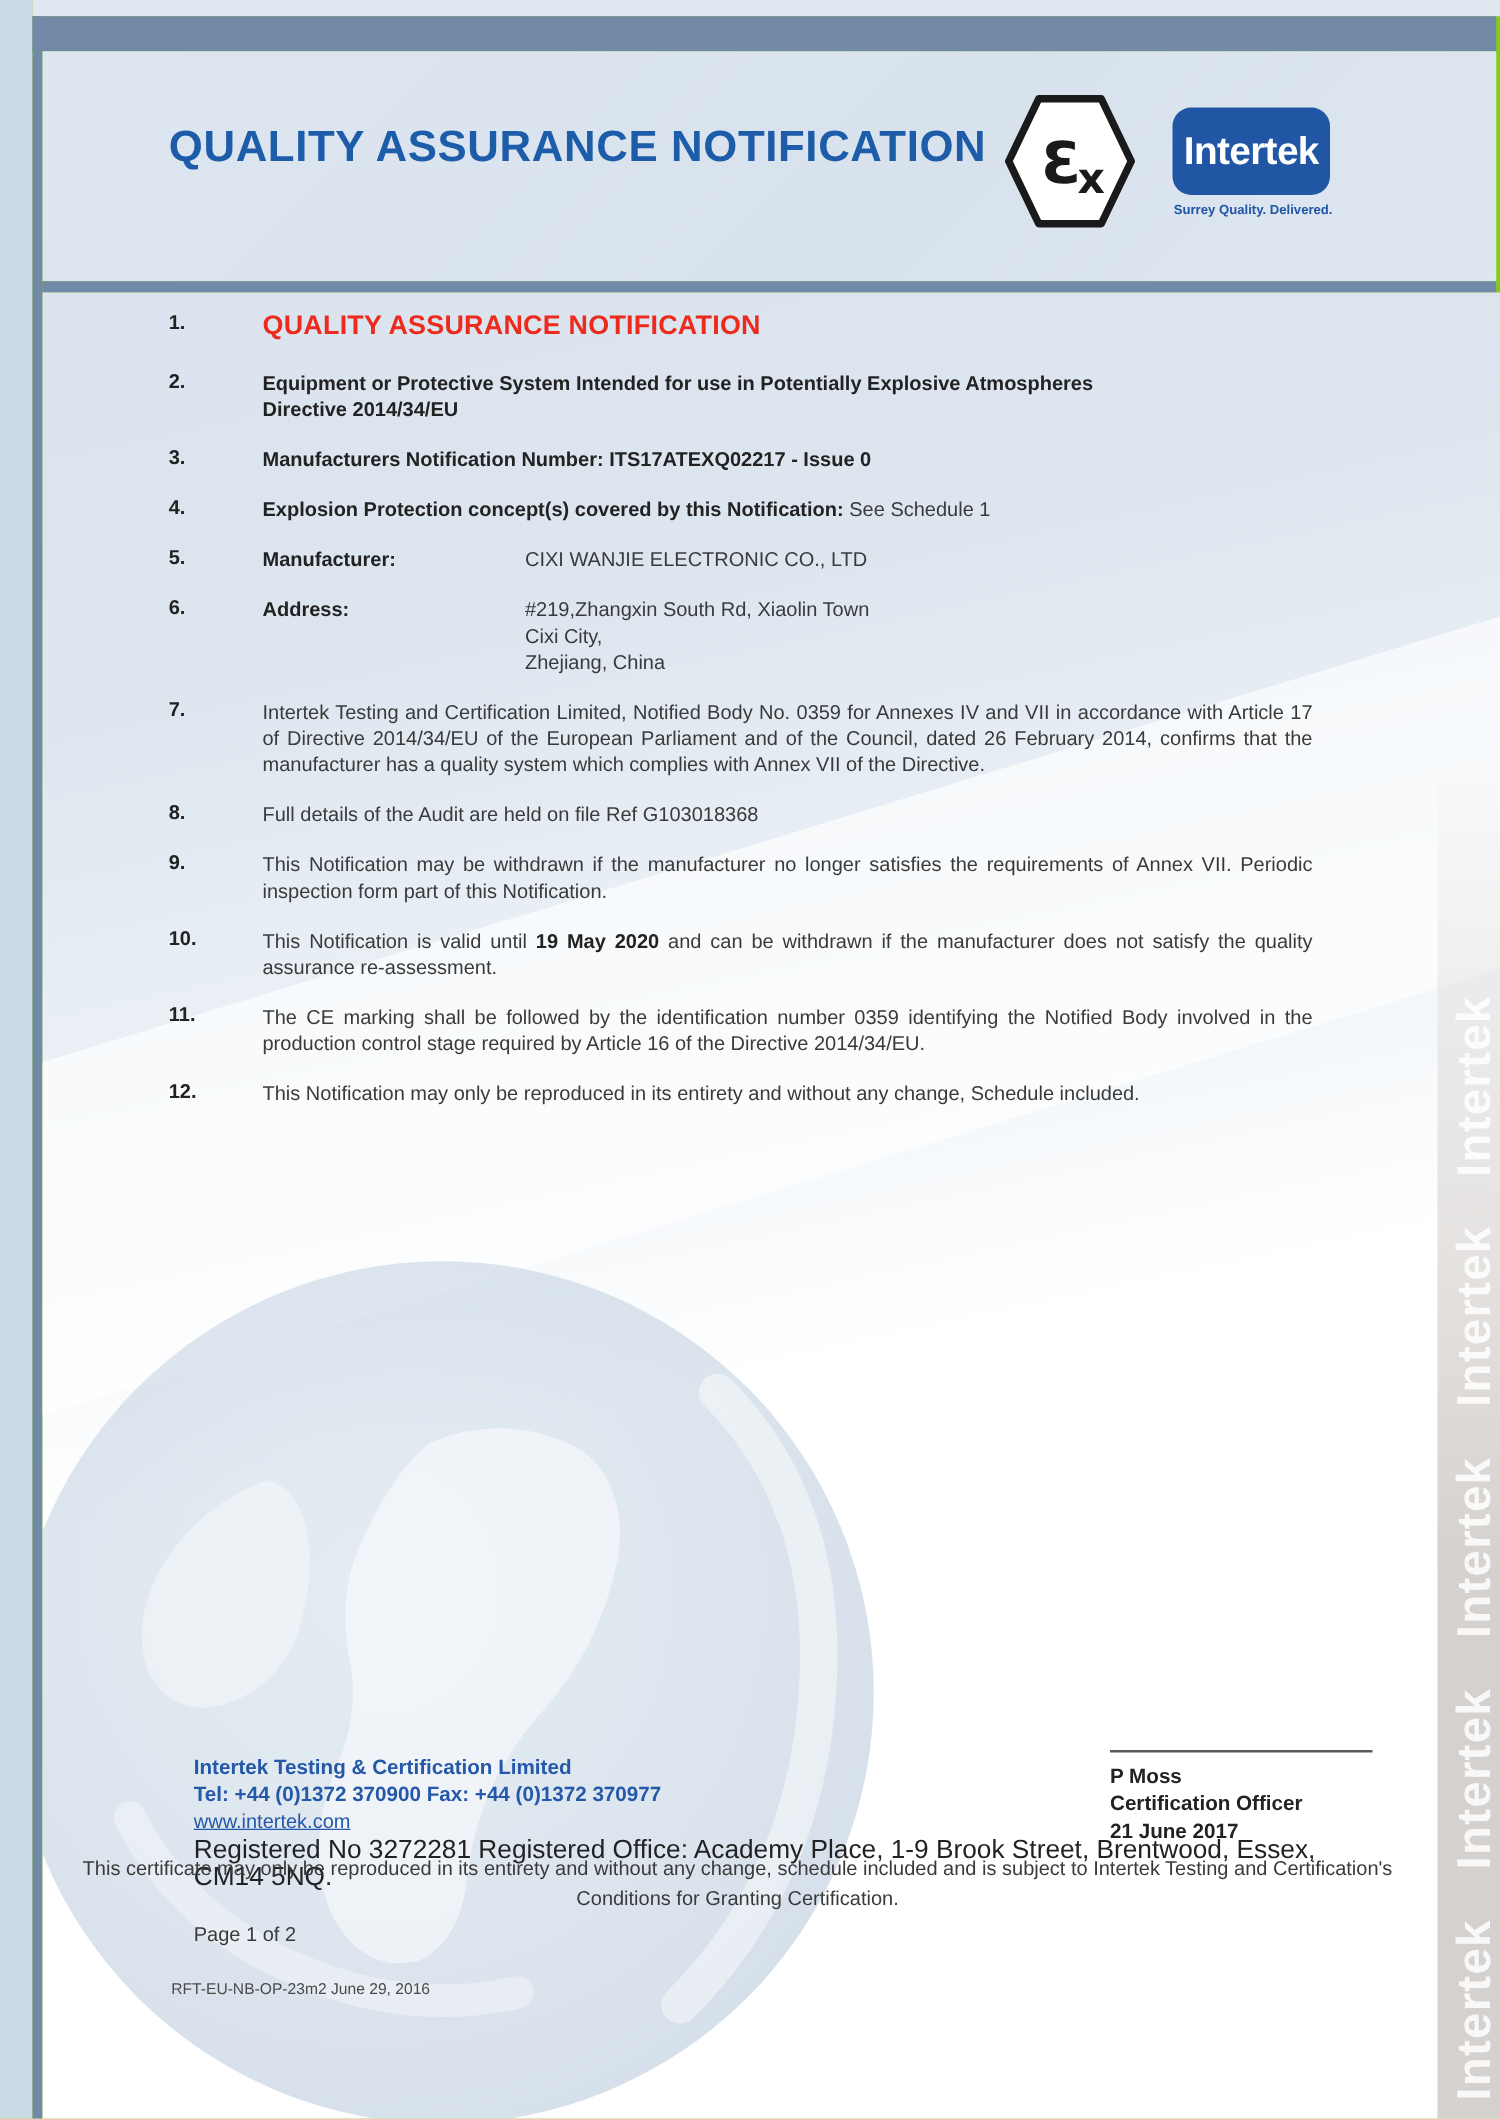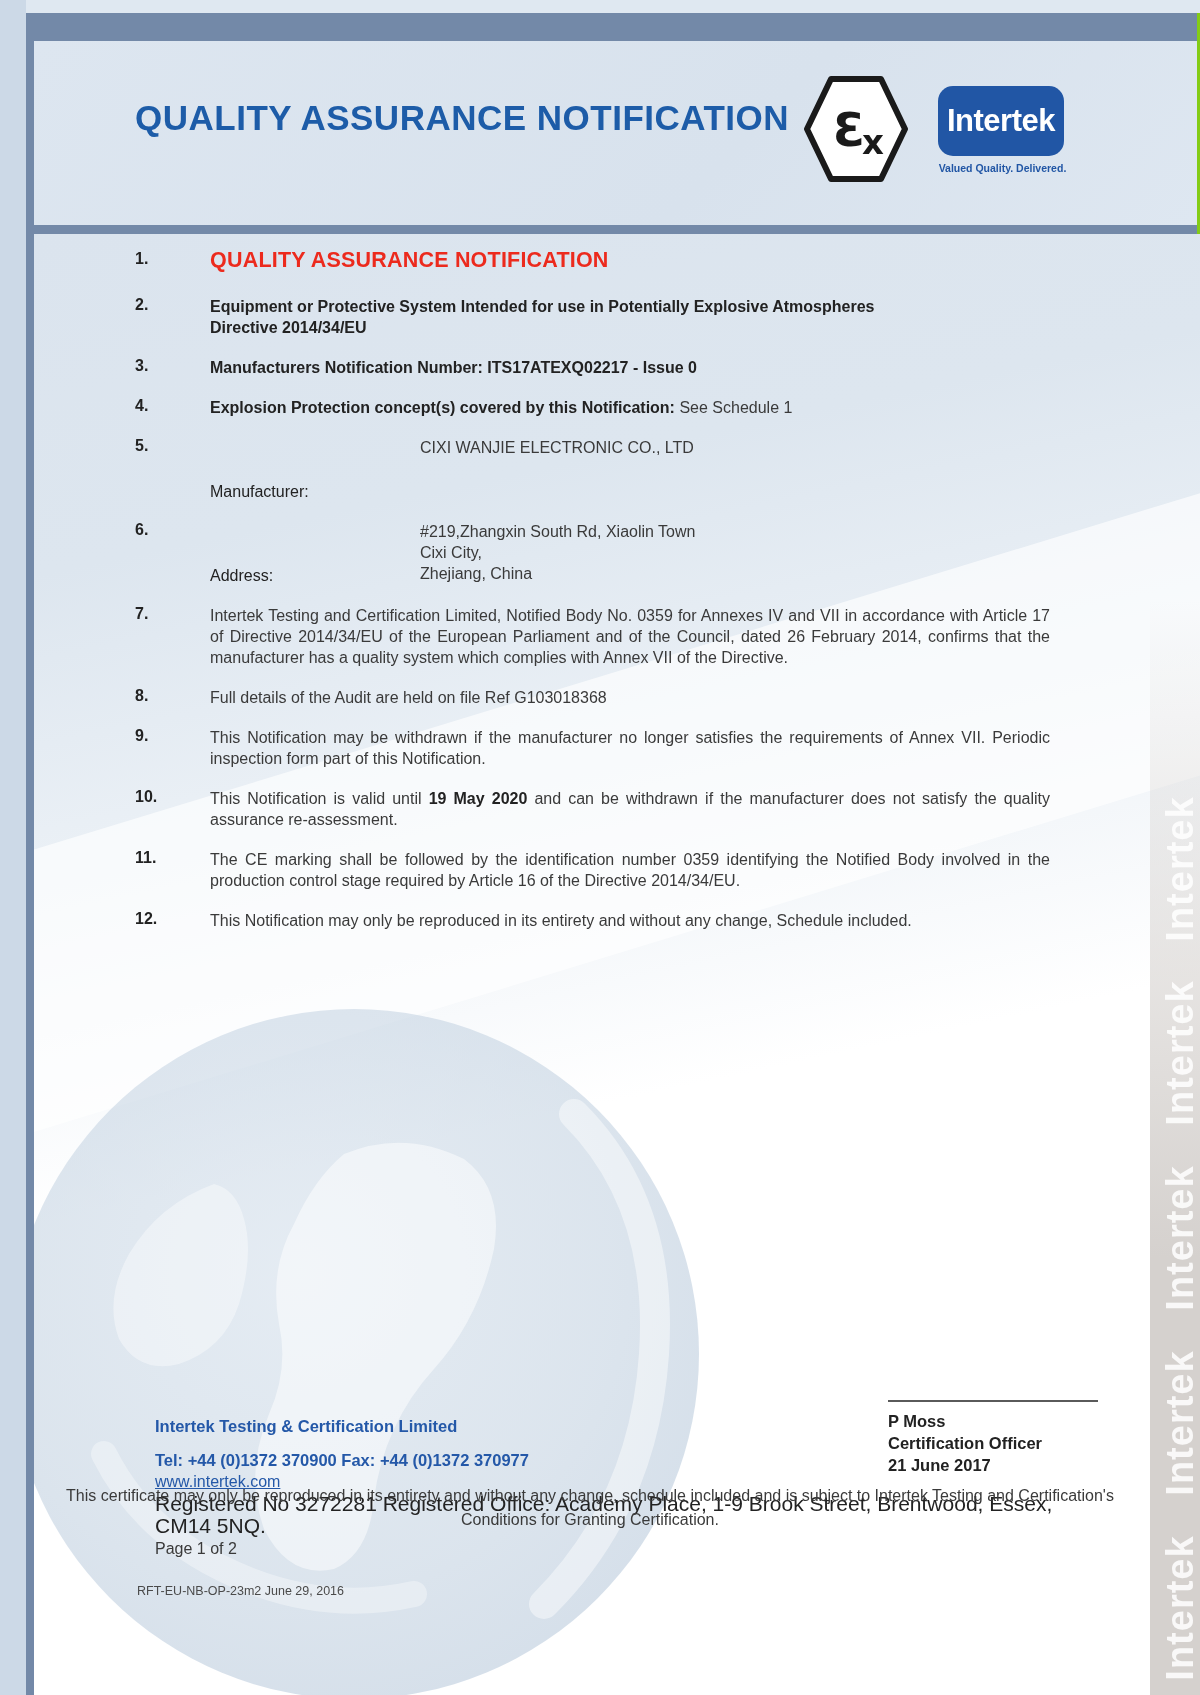--- a/index.html
+++ b/index.html
@@ -28,26 +28,26 @@
                font-size:10.5px;font-weight:bold;color:#2156a5;}
   
   .items{position:absolute;left:101px;top:16px;width:915px;}
   .row{display:flex;margin-bottom:19px;}
   .num{width:75px;flex:0 0 75px;font-weight:bold;font-size:16px;color:#222;}
   .itext{flex:1;font-size:16px;line-height:21px;}
   .just{text-align:justify;}
   .prewrap{white-space:pre-line;}
   .red-title{color:#ec2a1d;font-weight:bold;font-size:21.5px;letter-spacing:.2px;}
   .bold{font-weight:bold;color:#222;}
-  .pairs .plabel{display:inline-block;width:210px;font-weight:normal;color:#222;vertical-align:top;margin-top:44px;}
+  .pairs .plabel{display:inline-block;width:210px;font-weight:bold;color:#222;vertical-align:top;}
   .pairs .pvalue{display:inline-block;vertical-align:top;}
   .mb-big{margin-bottom:24px;}
   
   .f-left{position:absolute;left:155px;top:1404px;width:660px;}
-  .f-left .fl{font-size:16.5px;font-weight:bold;color:#2458a8;line-height:21.5px;margin-top:12px;}
+  .f-left .fl{font-size:16.5px;font-weight:bold;color:#2458a8;line-height:21.5px;}
   .f-link{font-size:16px;color:#2458a8;text-decoration:underline;line-height:22px;display:inline-block;}
   .f-reg{font-size:21px;font-weight:normal;color:#222;line-height:22px;width:900px;}
   .sig{position:absolute;left:888px;top:1400px;width:210px;}
   .sig-line{border-top:2px solid #5a5a5a;margin-bottom:8px;}
   .sig .sl{font-size:16.5px;font-weight:bold;color:#222;line-height:22px;}
   .page-ind{position:absolute;left:155px;top:1540px;font-size:16px;color:#3a3a3a;}
   .disclaimer{position:absolute;left:40px;top:1484px;width:1100px;text-align:center;
               font-size:16px;line-height:24px;color:#3a3a3a;}
   .form-code{position:absolute;left:137px;top:1584px;font-size:12.5px;color:#4a4a4a;}
   
@@ -74,21 +74,21 @@
     <svg width="104" height="110" viewBox="0 0 104 110">
       <polygon points="3,55 27,5 77,5 101,55 77,105 27,105" fill="#ffffff" stroke="#1a1a1a" stroke-width="6" stroke-linejoin="round"></polygon>
       <text x="29" y="72" font-family="DejaVu Sans, sans-serif" font-weight="bold" font-size="46" fill="#1a1a1a">Ɛ</text>
       <text x="58" y="80" font-family="DejaVu Sans, sans-serif" font-weight="bold" font-size="34" fill="#1a1a1a">x</text>
     </svg>
   </div>
 
   <div class="itk-logo">
     <span>Intertek</span>
   </div>
-  <div class="itk-tagline">Valued Quality. Delivered.</div>
+  <div class="itk-tagline">Surrey Quality. Delivered.</div>
 
   <div class="divider"></div>
 
   <div class="content-bg">
     <div class="swoosh"></div>
 
     <svg class="globe" width="820" height="900" viewBox="0 0 820 900">
       <defs>
         <radialGradient id="gg" cx="42%" cy="38%" r="65%">
           <stop offset="0%" stop-color="#cfdce9"></stop>

